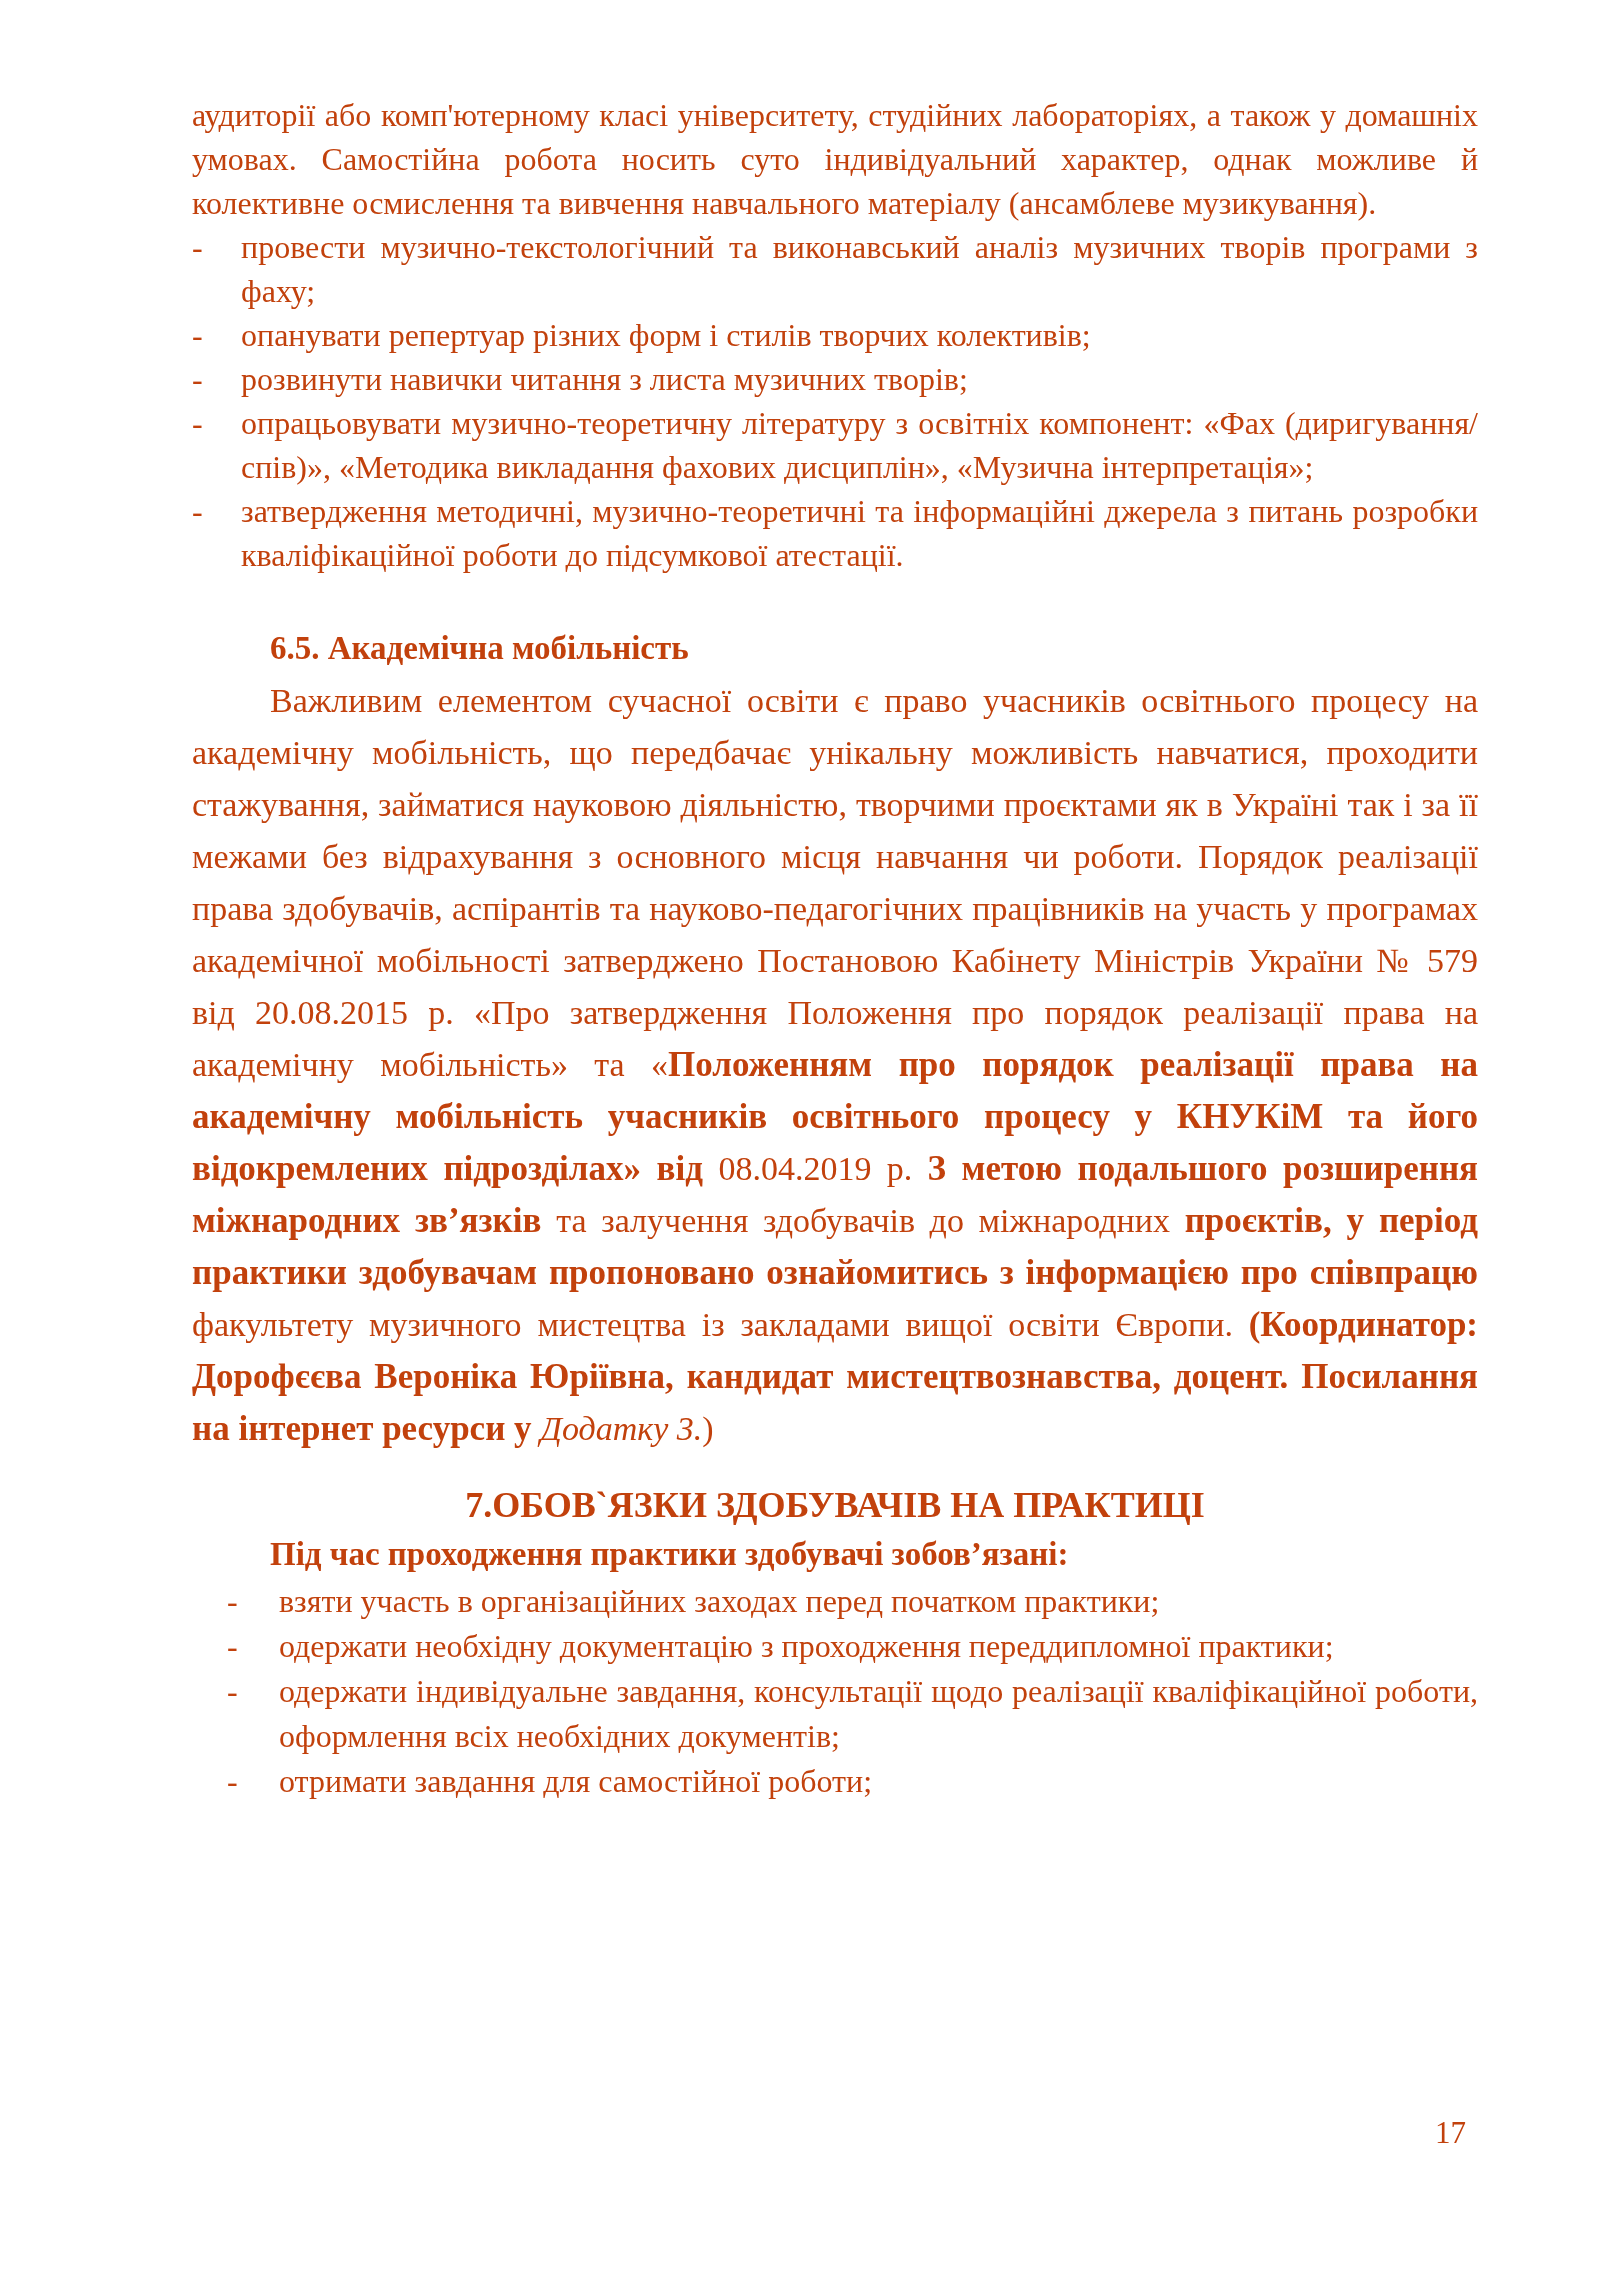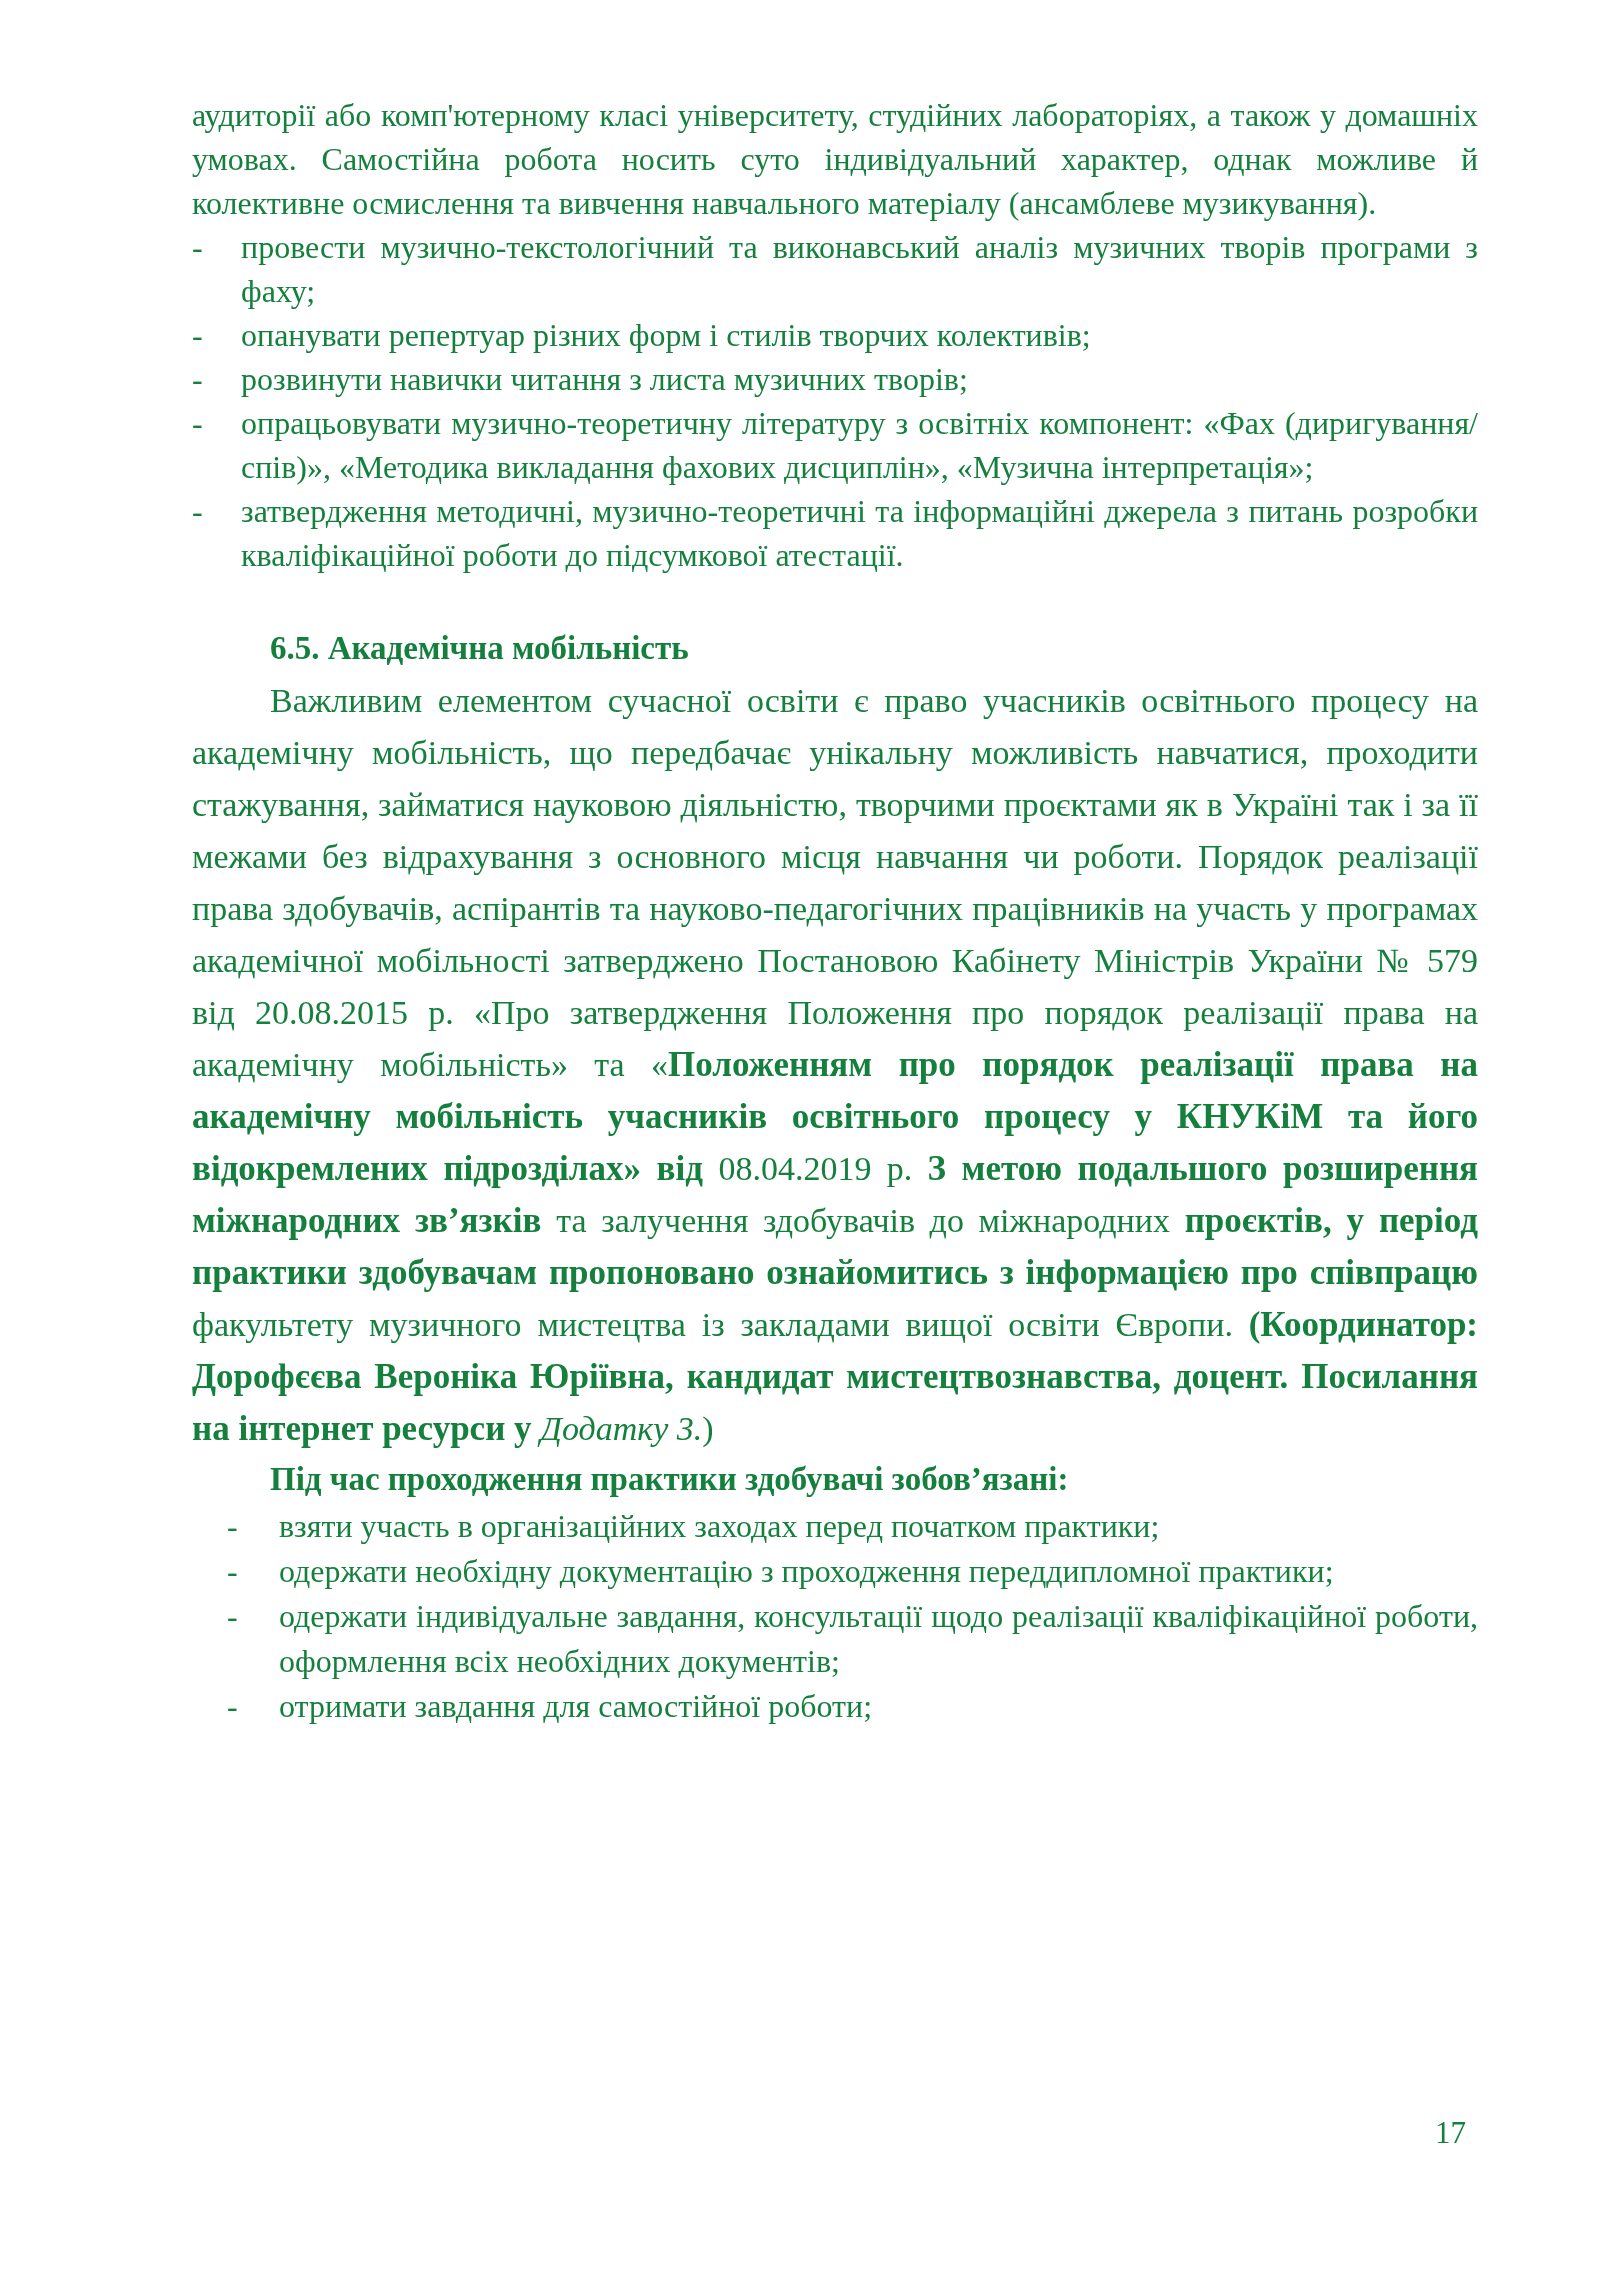--- a/index.html
+++ b/index.html
@@ -1,20 +1,20 @@
 <!DOCTYPE html>
 <html><head>
 <meta charset="utf-8">
 <style>
   * { margin:0; padding:0; box-sizing:border-box; }
   html, body { background:#ffffff; }
   .page {
     position:relative;
     width:1621px; height:2293px;
-    background:#ffffff; color:#15803d;
+    background:#ffffff; color:#c2410c;
     font-family:"Liberation Serif", serif;
     padding:93px 143px 0 192px;
     overflow:hidden;
   }
   .para { text-align:justify; }
   .block1 { font-size:32px; line-height:44px; }
   .indent { text-indent:78px; }
   .list { }
   .li { display:flex; }
   .li .dash { flex:none; }
@@ -80,20 +80,21 @@
       <div class="li">
         <span class="dash">-</span>
         <div class="li-text">затвердження методичні, музично-теоретичні та інформаційні джерела з питань розробки кваліфікаційної роботи до підсумкової атестації.</div>
       </div>
     </div>
 
   <h2 class="h65">6.5. Академічна мобільність</h2>
 
   <p class="para mobility"><span class="run-regular">Важливим елементом  сучасної освіти є право учасників освітнього процесу на академічну мобільність, що передбачає унікальну можливість навчатися, проходити стажування, займатися науковою діяльністю, творчими проєктами як в Україні так і за її межами без відрахування з основного місця навчання чи роботи. Порядок реалізації права здобувачів, аспірантів та науково-педагогічних працівників на участь у програмах академічної мобільності затверджено Постановою Кабінету Міністрів України № 579 від 20.08.2015 р. «Про затвердження Положення про порядок реалізації права на академічну мобільність» та «</span><span class="run-bold">Положенням про порядок реалізації права на академічну мобільність учасників освітнього процесу у КНУКіМ та його відокремлених підрозділах» від </span><span class="run-regular">08.04.2019 р. </span><span class="run-bold">З метою подальшого розширення міжнародних зв’язків </span><span class="run-regular">та залучення здобувачів до міжнародних </span><span class="run-bold">проєктів, у період практики здобувачам пропоновано ознайомитись з інформацією про співпрацю </span><span class="run-regular">факультету музичного мистецтва із закладами вищої освіти Європи. </span><span class="run-bold">(Координатор: Дорофєєва Вероніка Юріївна, кандидат мистецтвознавства, доцент. Посилання на інтернет ресурси у </span><span class="run-italic">Додатку 3.</span><span class="run-regular">)</span></p>
 
+  <h1 class="h7">7.ОБОВ`ЯЗКИ ЗДОБУВАЧІВ НА ПРАКТИЦІ</h1>
 
   <p class="intro7">Під час проходження практики здобувачі зобов’язані:</p>
 
   <div class="list list2 block2">
 
       <div class="li">
         <span class="dash">-</span>
         <div class="li-text">взяти участь в організаційних заходах перед початком практики;</div>
       </div>
 

